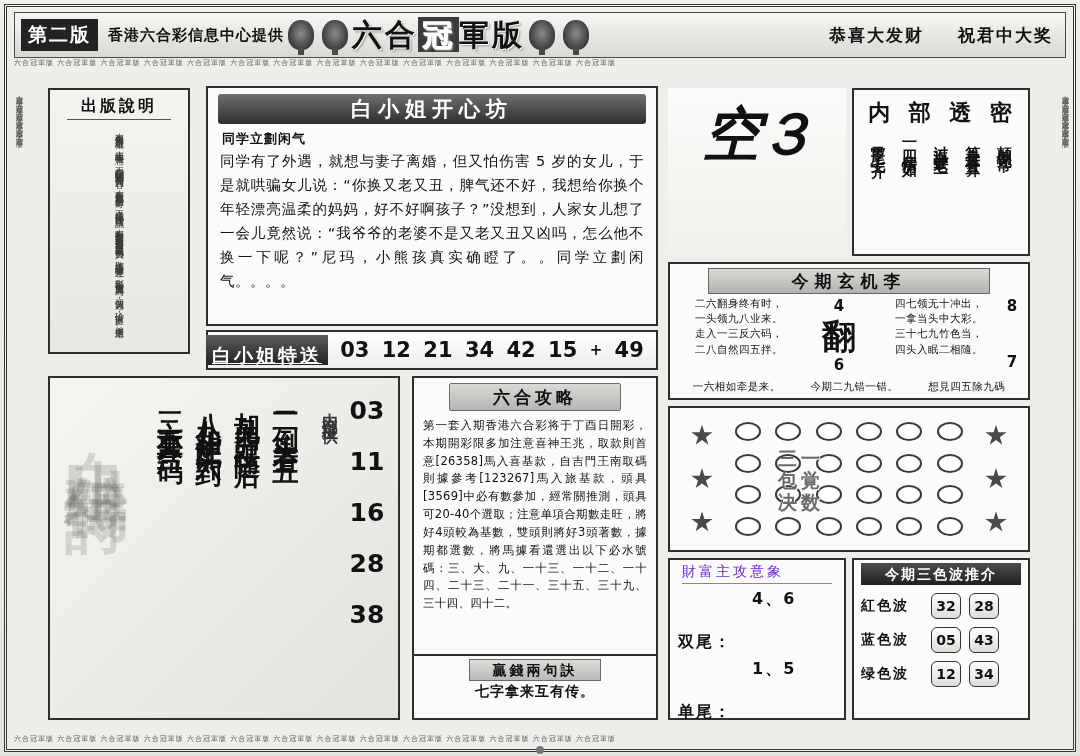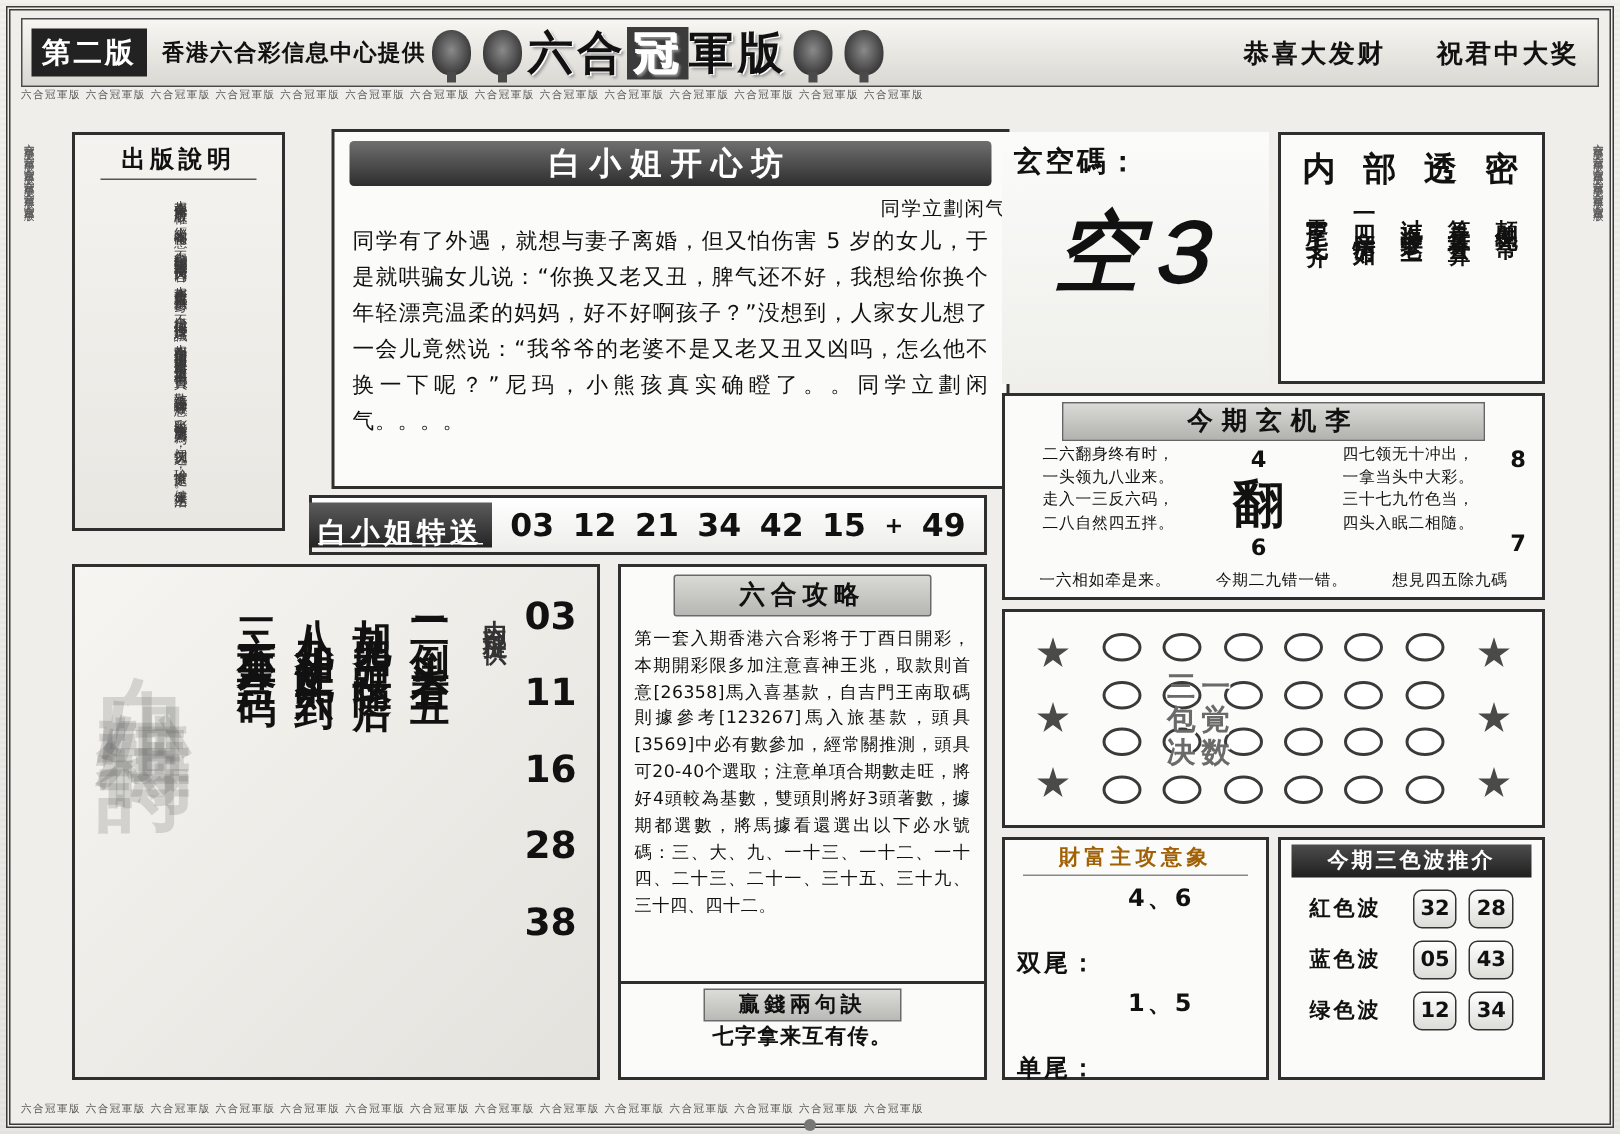--- a/index.html
+++ b/index.html
@@ -88,30 +88,30 @@
     border-bottom:1px solid #555;padding-bottom:2px;
   }
   .pub-note .body{
     padding:2px 8px;font-size:9px;line-height:1.45;color:#3a3a3a;
     writing-mode:vertical-rl;height:212px;text-align:justify;
     margin:0 auto;letter-spacing:1px;
   }
 
   
   .joke-box{
-    left:221px;top:86px;width:452px;height:240px;
+    left:206px;top:86px;width:452px;height:240px;
   }
   .joke-title{
     margin:6px 10px 2px;height:30px;line-height:30px;
     background:linear-gradient(#6f6f6f,#2e2e2e);color:#fff;
     font-size:21px;text-align:center;letter-spacing:6px;font-weight:bold;
     border-radius:3px;
   }
   .joke-sub{
-    font-size:13px;font-weight:normal;margin:6px 0 2px 14px;letter-spacing:1px;text-align:right;
+    font-size:13px;font-weight:bold;margin:6px 0 2px 14px;letter-spacing:1px;
   }
   .joke-body{
     font-size:14.5px;line-height:1.65;padding:0 12px;text-align:justify;
     letter-spacing:0.5px;
   }
 
   
   .special-row{
     left:206px;top:330px;width:452px;height:40px;
     background:linear-gradient(#ffffff,#ededea);
@@ -271,22 +271,22 @@
     position:absolute;left:108px;top:40px;
     font-size:19px;font-weight:bold;letter-spacing:4px;line-height:1.15;
     color:#6a6a6a;text-shadow:1px 1px 0 #fff;
   }
 
   
   .tails{
     left:668px;top:558px;width:178px;height:162px;
   }
   .tails-title{
-    margin:3px auto 2px;width:150px;text-align:center;
-    font-size:14px;font-weight:bold;letter-spacing:3px;color:#a16207;
+    margin:3px auto 2px;width:150px;
+    font-size:14px;font-weight:normal;letter-spacing:3px;color:#6d28d9;
     border-bottom:1px solid #888;padding-bottom:2px;
   }
   .tails-row{
     display:flex;font-size:16px;font-weight:bold;padding:3px 8px;
     letter-spacing:2px;
   }
   .tails-row .k{width:74px;margin-top:43px;}
   .tails-nums{
     font-size:14px;font-weight:bold;padding:2px 8px;line-height:1.6;
     letter-spacing:1.5px;
@@ -295,21 +295,21 @@
   
   .waves{
     left:852px;top:558px;width:178px;height:162px;
   }
   .waves-title{
     margin:3px auto 4px;width:160px;height:22px;line-height:22px;
     text-align:center;font-size:14px;font-weight:bold;letter-spacing:2px;
     background:linear-gradient(#4d4d4d,#1f1f1f);color:#fff;
   }
   .wave-row{
-    display:flex;align-items:center;padding:4px 19px;
+    display:flex;align-items:center;padding:4px 7px;
   }
   .wave-name{
     width:62px;font-size:14px;font-weight:bold;letter-spacing:2px;
   }
   .ball{
     width:28px;height:24px;margin-left:8px;
     border:1px solid #333;border-radius:6px;
     background:linear-gradient(#ffffff,#dcdcd8);
     font-size:14px;font-weight:bold;text-align:center;line-height:24px;
   }
@@ -393,21 +393,20 @@
     <div class="strategy-title">六合攻略</div>
     <div class="strategy-body">第一套入期香港六合彩将于丁酉日開彩，本期開彩限多加注意喜神王兆，取款則首意[26358]馬入喜基款，自吉門王南取碼則據參考[123267]馬入旅基款，頭具[3569]中必有數參加，經常關推測，頭具可20-40个選取；注意单項合期數走旺，將好4頭較為基數，雙頭則將好3頭著數，據期都選數，將馬據看還選出以下必水號碼：三、大、九、一十三、一十二、一十四、二十三、二十一、三十五、三十九、三十四、四十二。</div>
   </div>
 
   <div class="panel win-box">
     <div class="win-title">贏錢兩句訣</div>
     <div class="win-line">七字拿来互有传。</div>
   </div>
 
   <div class="panel xuankong">
-    <div class="xk-label">玄空碼：</div>
     <div class="xk-glyph">空３</div>
   </div>
 
   <div class="panel secret">
     <div class="secret-hdr">
       <span>内</span>
       <span>部</span>
       <span>透</span>
       <span>密</span>
     </div>

